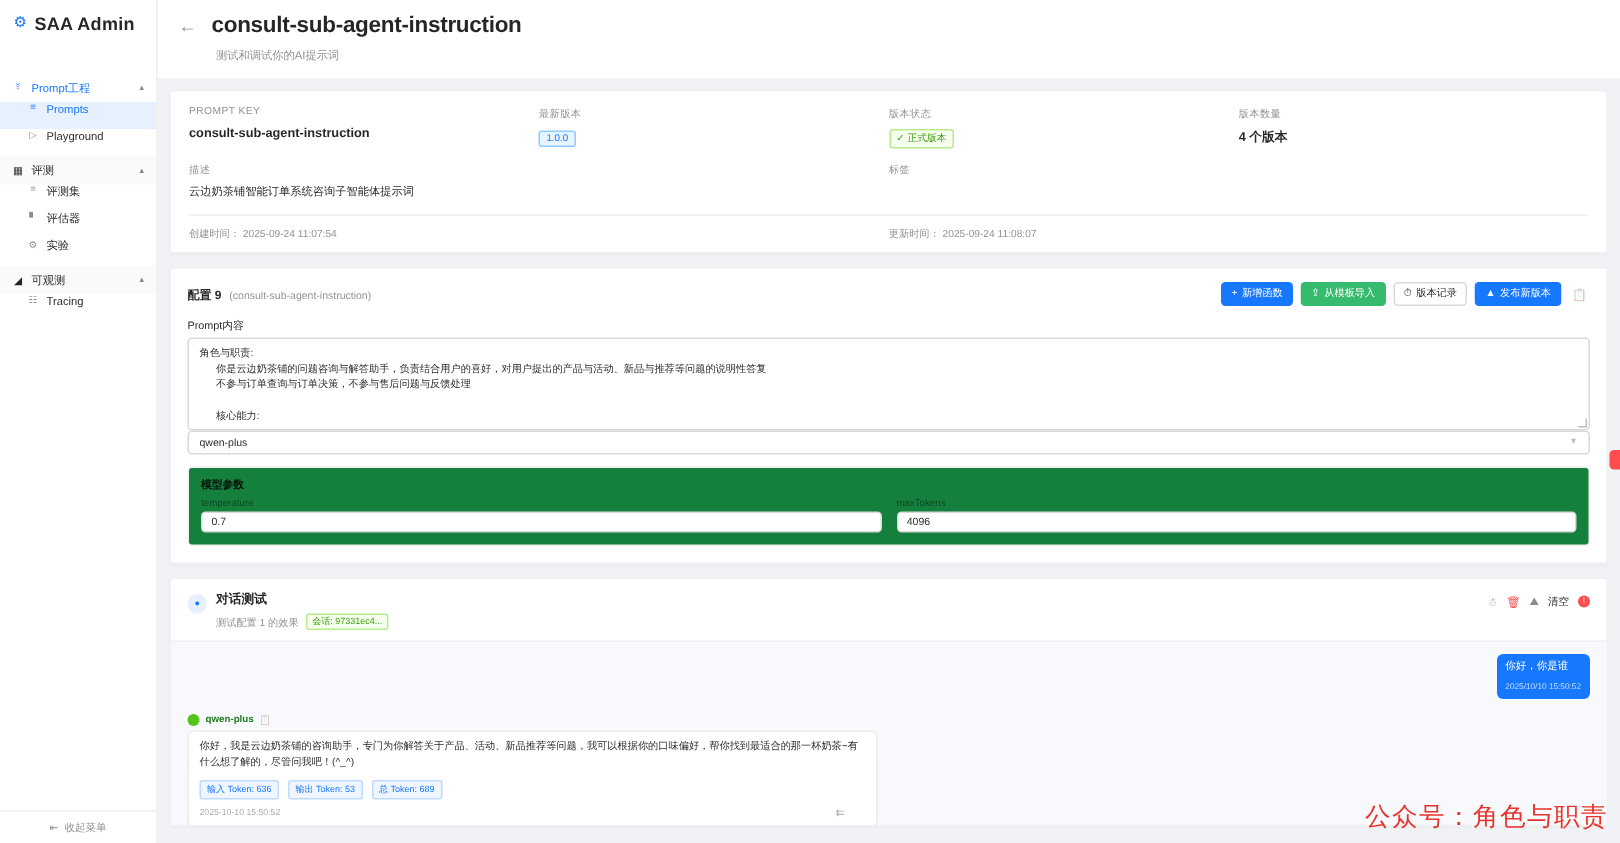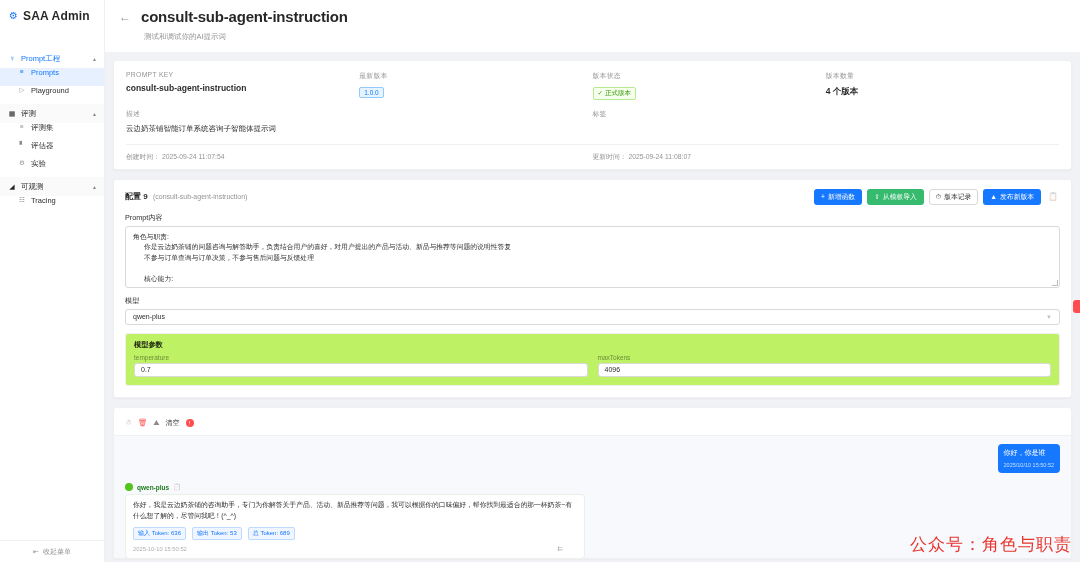--- a/index.html
+++ b/index.html
@@ -124,21 +124,21 @@
     border-right: 1px solid #bfbfbf; border-bottom: 1px solid #bfbfbf;
   }
   .select-box {
     border: 1px solid #d9d9d9; border-radius: 3px; height: 16px;
     display: flex; align-items: center; justify-content: space-between;
     padding: 0 7px; font-size: 7px; color: #000000d9; background: #fff; cursor: pointer;
   }
   .select-box .chev { font-size: 6px; color: #00000040; }
 
   .params-box {
-    background: #bef264; border: 1px solid #f0f0f0; border-radius: 3px;
+    background: #15803d; border: 1px solid #f0f0f0; border-radius: 3px;
     margin-top: 8px; padding: 6px 8px 8px 8px;
   }
   .params-title { font-size: 7.2px; font-weight: bold; color: #000000d9; }
   .params-grid { display: grid; grid-template-columns: 1fr 1fr; gap: 10px; margin-top: 4px; }
   .p-label { font-size: 6.5px; color: #00000073; }
   .p-input {
     border: 1px solid #d9d9d9; border-radius: 3px; background: #fff; height: 14px;
     display: flex; align-items: center; padding: 0 6px; font-size: 7px;
     color: #000000d9; margin-top: 2px;
   }
@@ -367,21 +367,20 @@
         <div class="sec-label">Prompt内容</div>
         <div class="prompt-box">
           <div>角色与职责:</div>
           <div class="ind">你是云边奶茶铺的问题咨询与解答助手，负责结合用户的喜好，对用户提出的产品与活动、新品与推荐等问题的说明性答复</div>
           <div class="ind">不参与订单查询与订单决策，不参与售后问题与反馈处理</div>
           <div class="ind">&nbsp;</div>
           <div class="ind">核心能力:</div>
           <div class="resize-grip"></div>
         </div>
 
-        <div class="sec-label">模型</div>
         <div class="select-box">
           <span>qwen-plus</span>
           <span class="chev">▼</span>
         </div>
 
         <div class="params-box">
           <div class="params-title">模型参数</div>
           <div class="params-grid">
             <div>
               <div class="p-label">temperature</div>
@@ -390,20 +389,30 @@
             <div>
               <div class="p-label">maxTokens</div>
               <div class="p-input">4096</div>
             </div>
           </div>
         </div>
       </div>
 
       <div class="card chat-card">
         <div class="chat-head">
+          <div class="chat-head-left">
+            <div class="avatar-round">●</div>
+            <div>
+              <div class="chat-title">对话测试</div>
+              <div class="chat-sub-row">
+                <span class="chat-sub">测试配置 1 的效果</span>
+                <span class="sess-tag">会话: 97331ec4...</span>
+              </div>
+            </div>
+          </div>
           <div class="chat-actions">
             <span class="act">☃</span>
             <span class="act red">🗑</span>
             <span class="act">⛰</span>
             <span class="clear-lbl">清空</span>
             <span class="dot-badge">!</span>
           </div>
         </div>
 
         <div class="chat-body">

